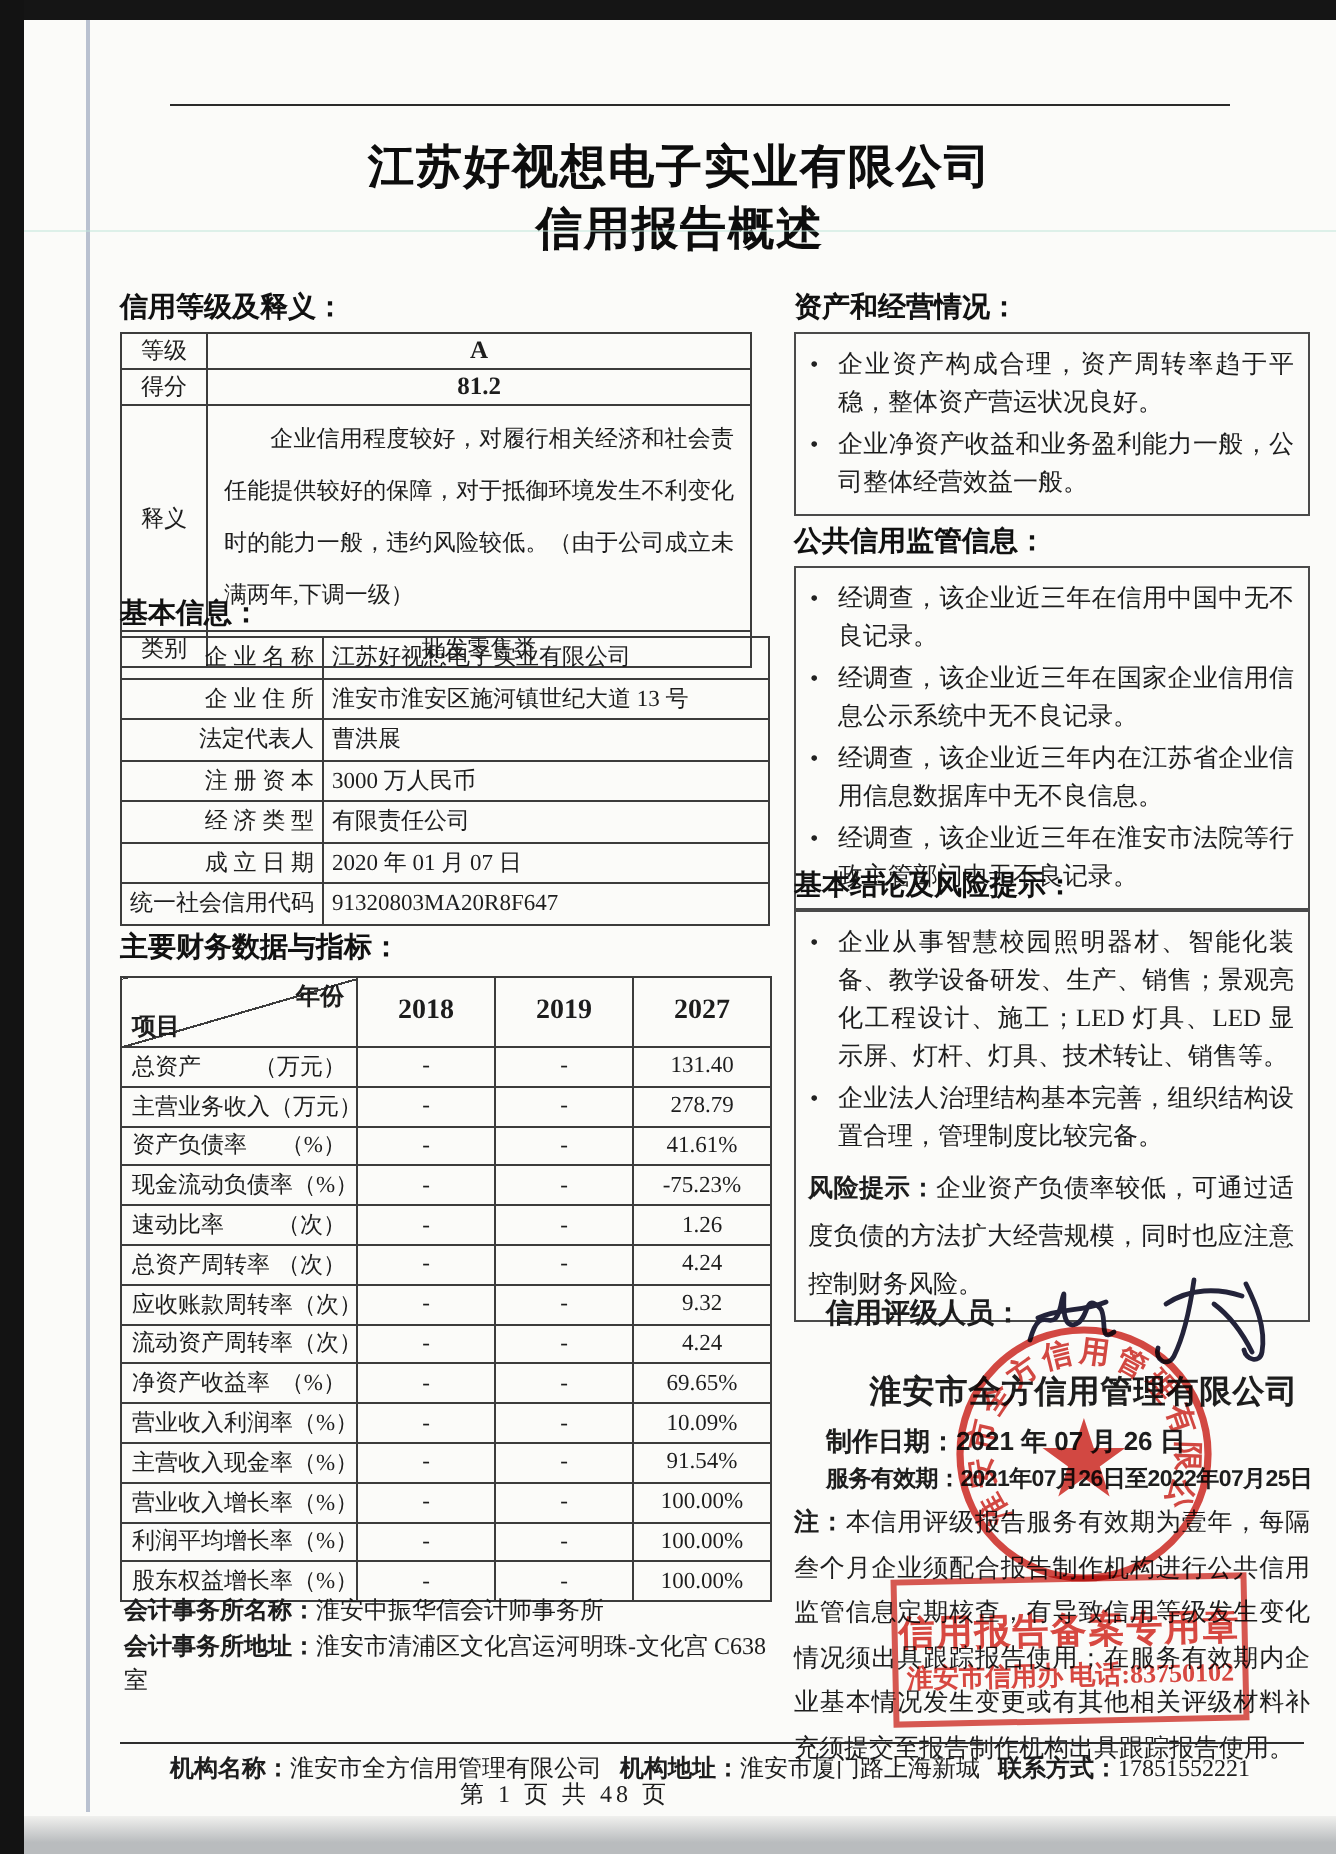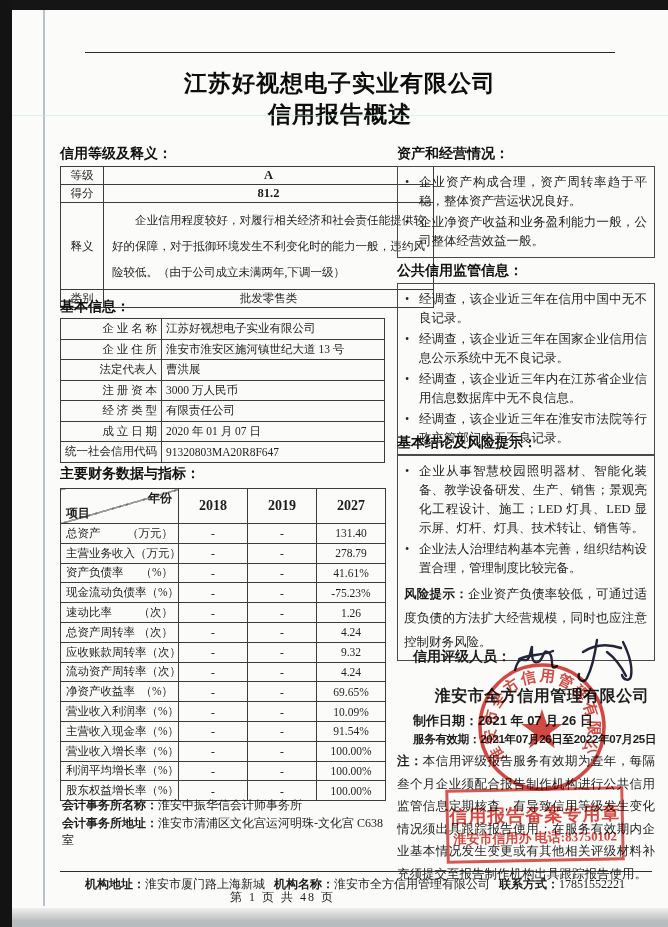--- a/index.html
+++ b/index.html
@@ -92,21 +92,21 @@
 
   <div class="banner-rule"></div>
 
   <div class="title">
     <div>江苏好视想电子实业有限公司</div>
     <div>信用报告概述</div>
   </div>
 
   <div class="abs heading" style="left:60px;top:145px;">信用等级及释义：</div>
 
-  <div class="abs" style="left:60px;top:166px;width:374px;">
+  <div class="abs" style="left:60px;top:166px;width:316px;">
     <table class="t rating">
       <tbody>
           <tr>
         <th>等级</th>
         <td class="big">A</td>
       </tr>
       <tr>
         <th>得分</th>
         <td class="big">81.2</td>
       </tr>
@@ -409,22 +409,22 @@
     </svg>
   </div>
 
   <div class="stamp stamp-rect">
     <div class="l1">信用报告备案专用章</div>
     <div class="l2">淮安市信用办  电话:83750102</div>
   </div>
 
   <div class="footer-rule"></div>
   <div class="footer-row">
+    <span><b>机构名称：</b><span>淮安市全方信用管理有限公司</span></span>
     <span><b>机构地址：</b><span>淮安市厦门路上海新城</span></span>
-    <span><b>机构名称：</b><span>淮安市全方信用管理有限公司</span></span>
     <span><b>联系方式：</b><span>17851552221</span></span>
   </div>
   <div class="page-num">第 1 页 共 48 页</div>
 
   <div class="fold-line"></div>
   <div class="scan-line"></div>
   <div class="bottom-strip"></div>
   <div class="bar-top"></div>
   <div class="bar-left"></div>
 </div>

